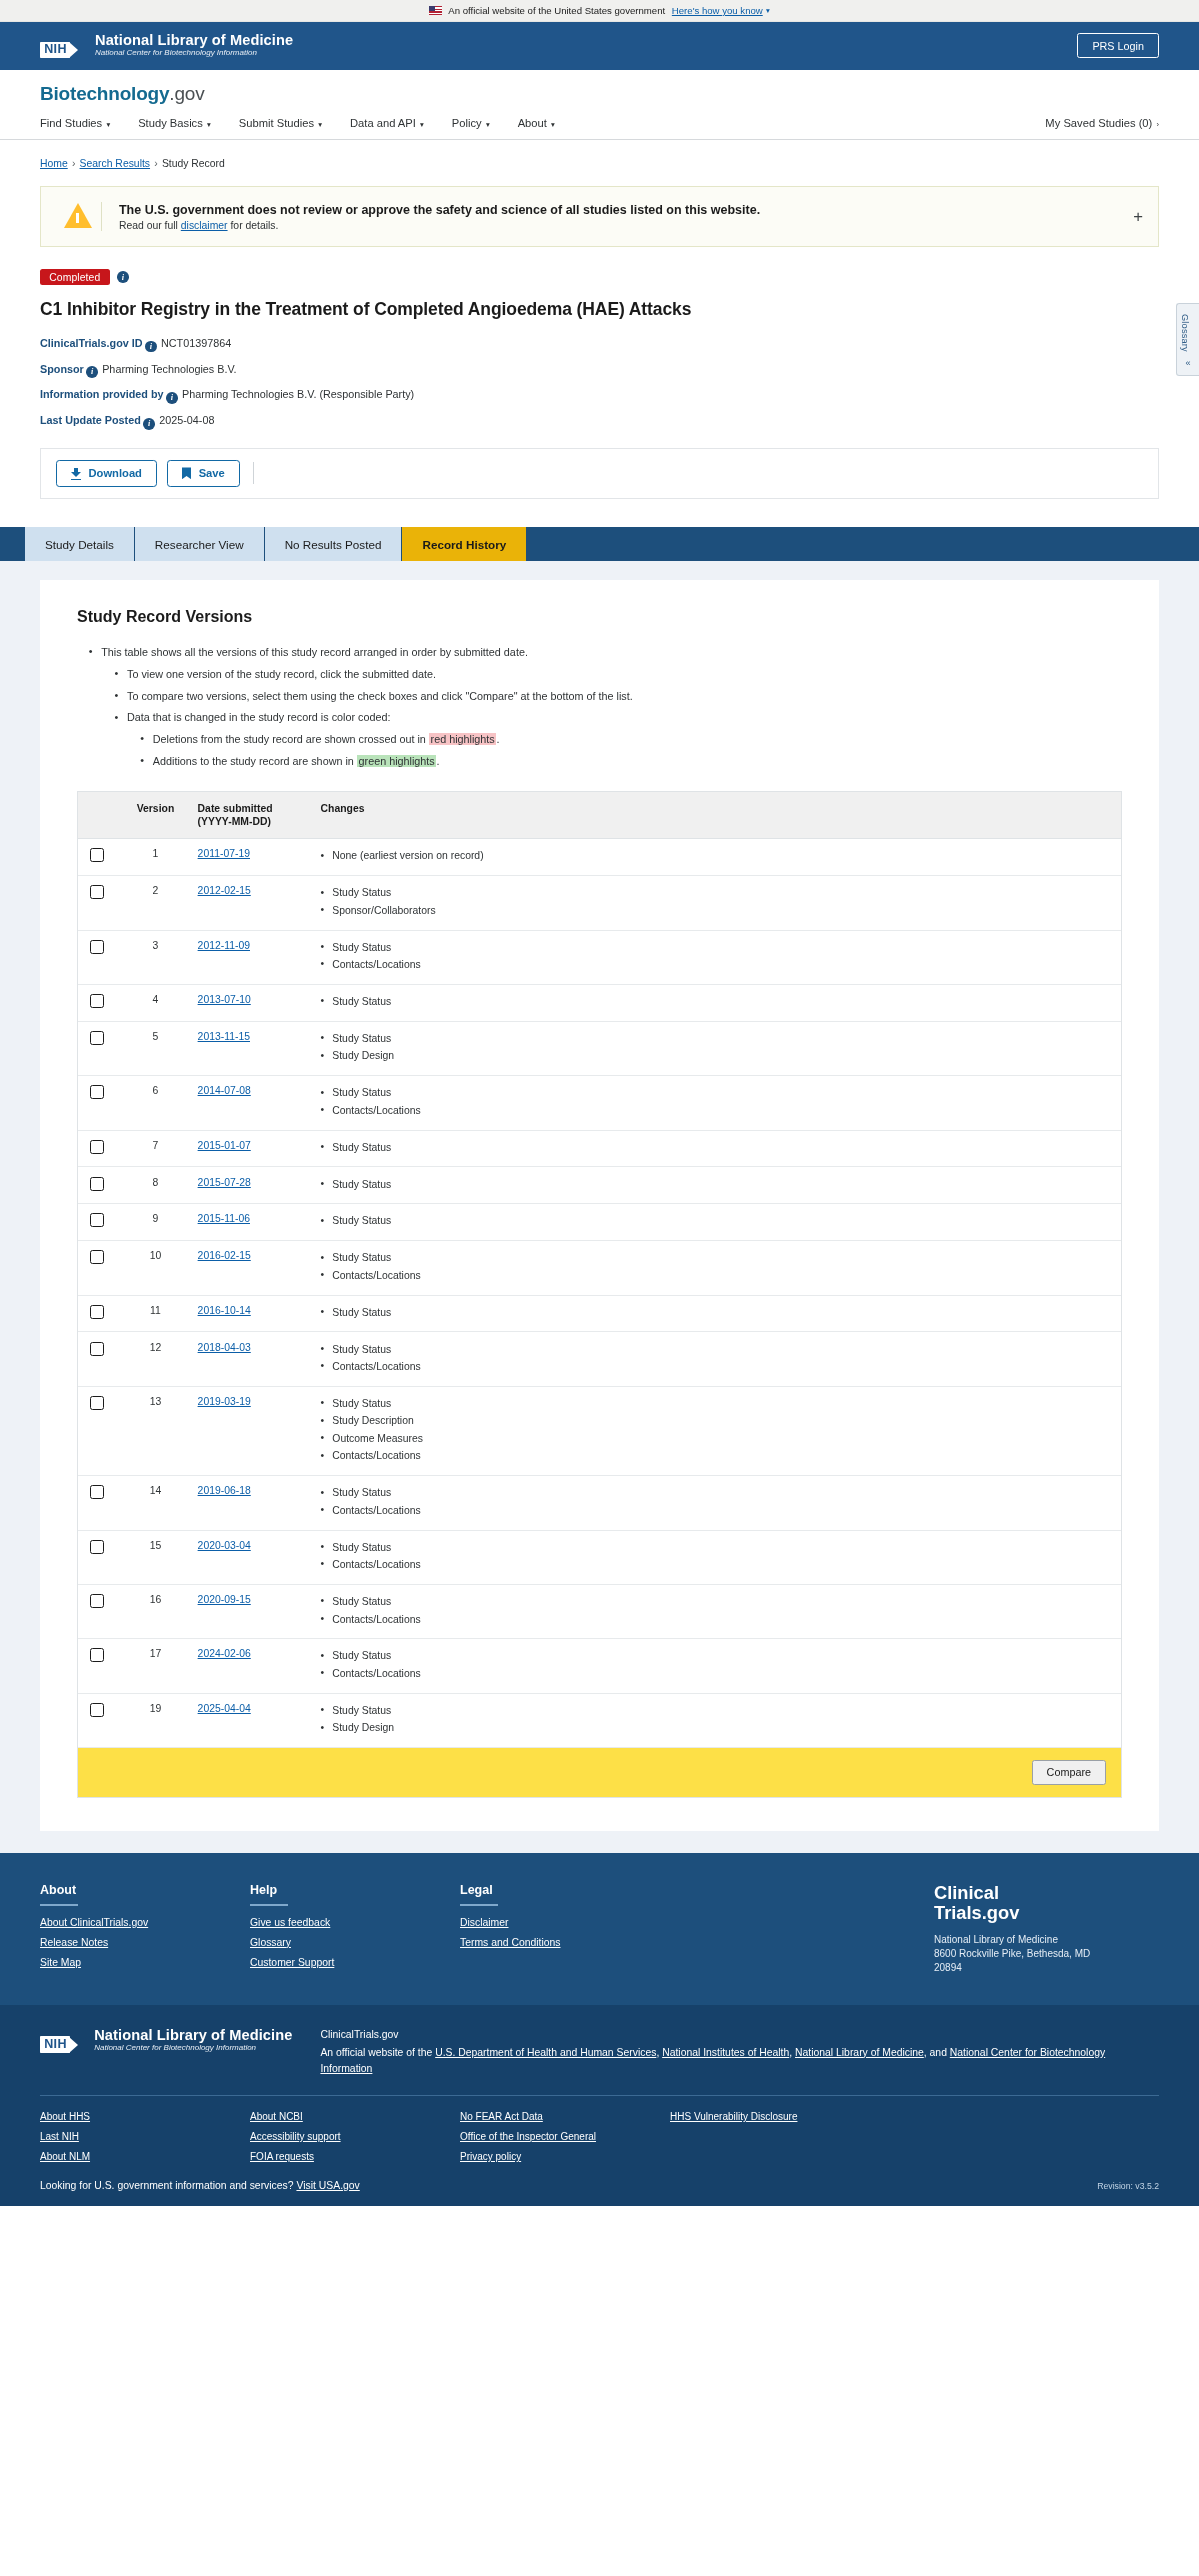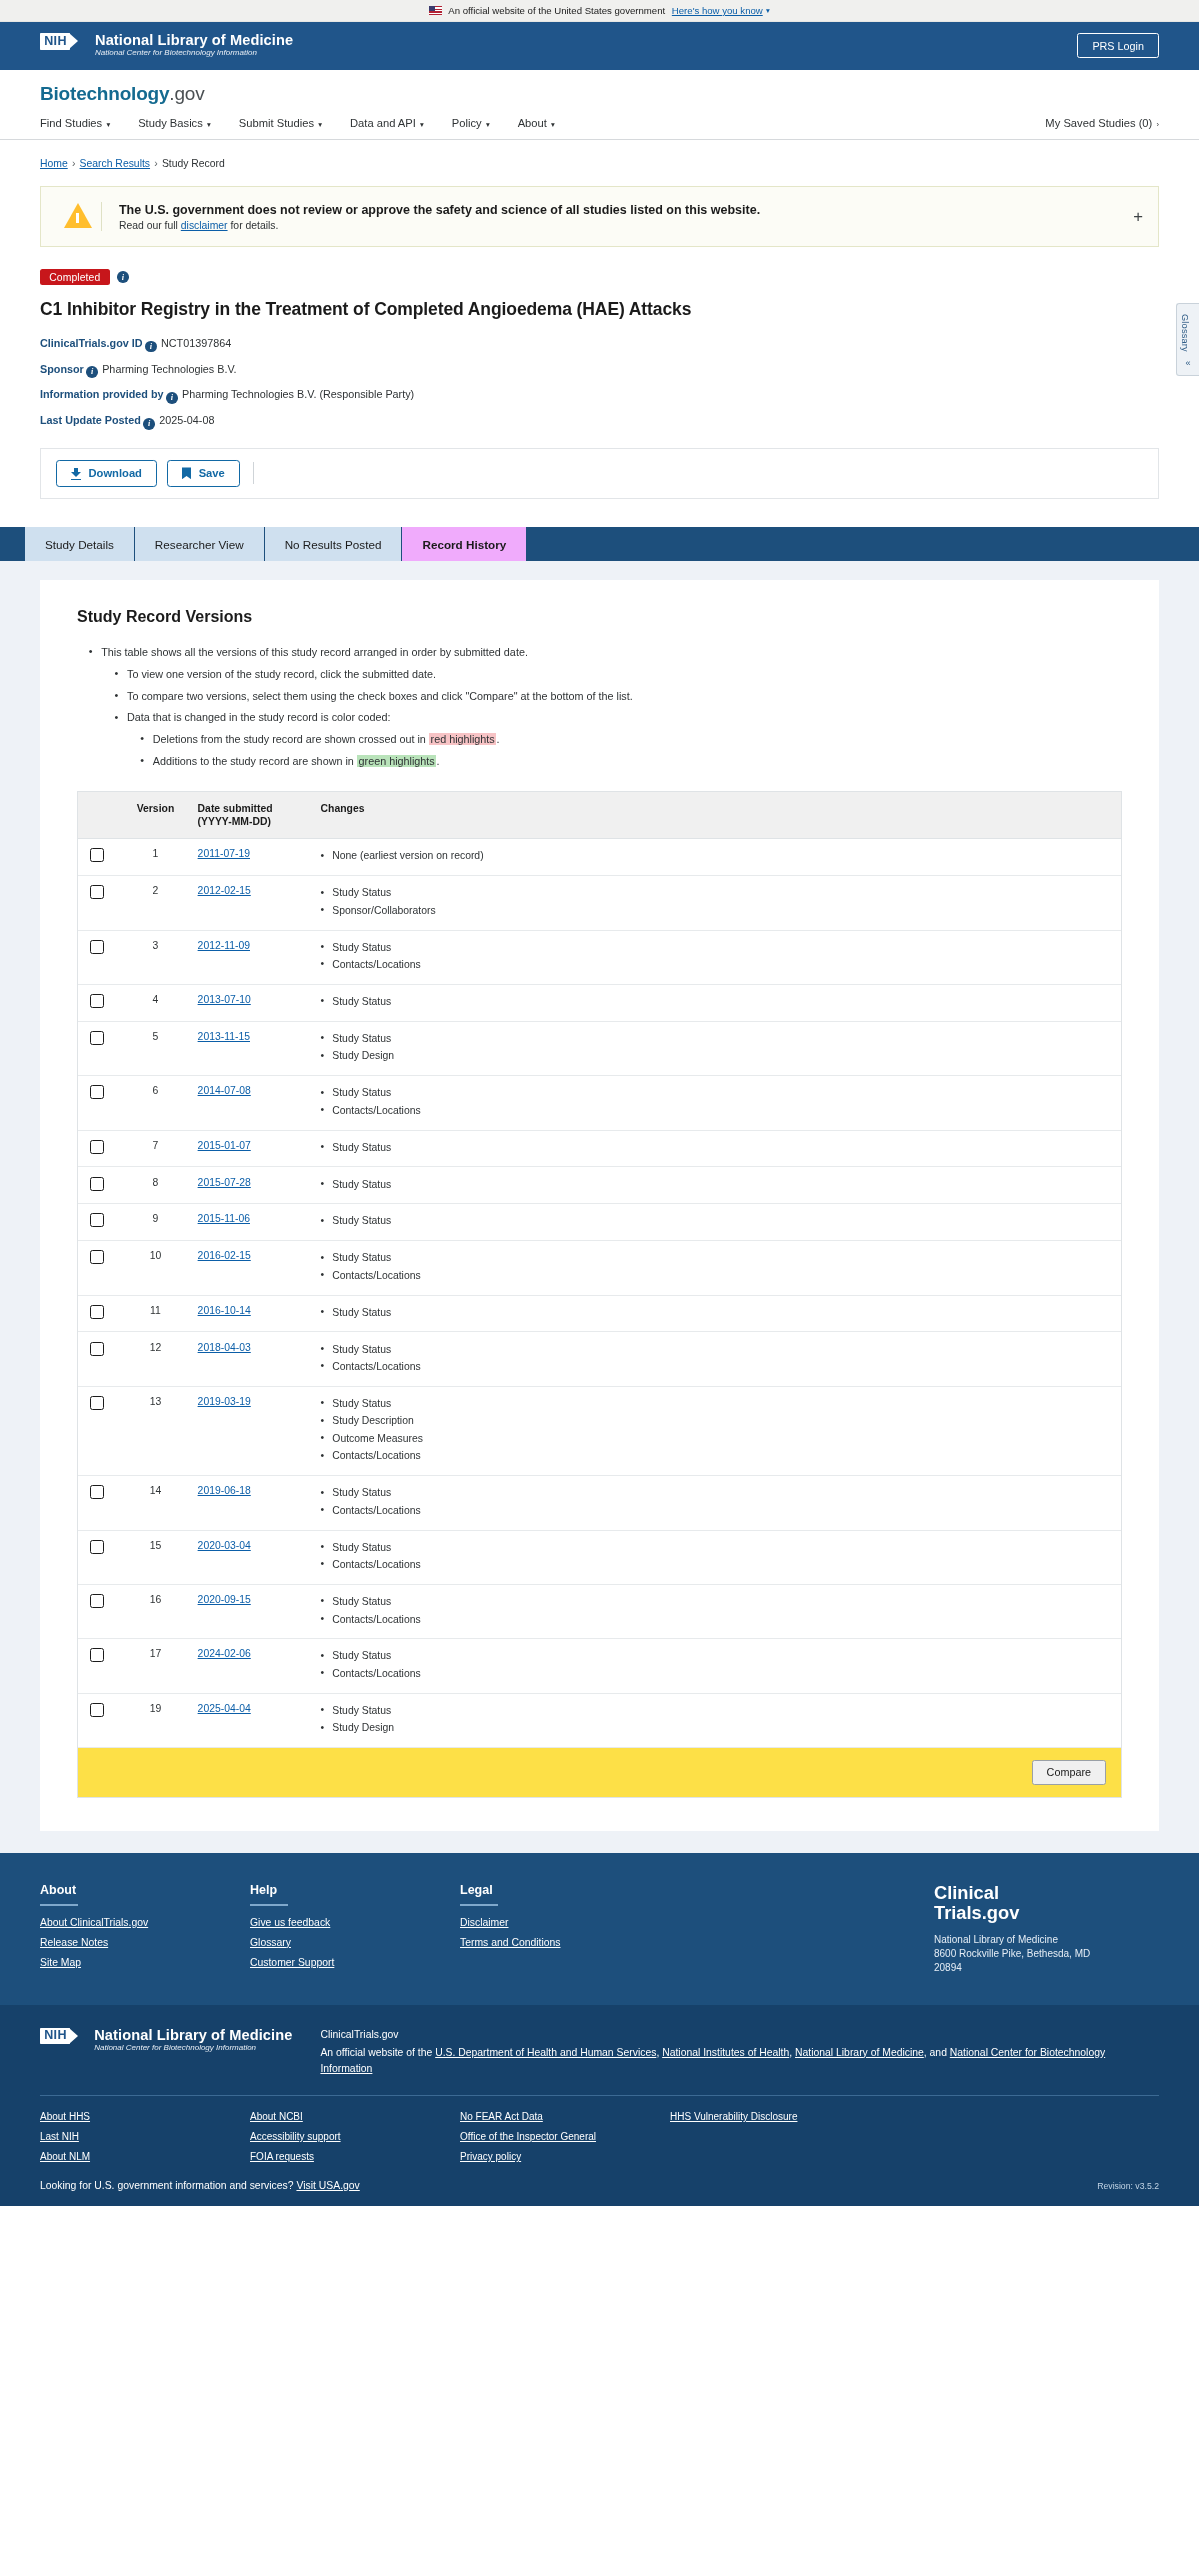--- a/index.html
+++ b/index.html
@@ -53,21 +53,21 @@
     height: 48px;
     display: flex;
     align-items: center;
     justify-content: space-between;
     padding: 0 40px 0 40px;
   }
   .nih-left { display: flex; align-items: center; gap: 10px; }
   .nih-logo {
     width: 45px; height: 25px;
     position: relative;
-    display: flex; align-items: flex-start;
+    display: flex; align-items: flex-end;
   }
   .nih-logo .nih-box {
     background: #fff; color: #20558a;
     font-weight: 700; font-size: 12.5px;
     letter-spacing: 0.4px;
     padding: 1.7px 3.3px 1.7px 4.2px;
     line-height: 13.3px;
     border-radius: 0.8px;
   }
   .nih-logo .arrow {
@@ -319,21 +319,21 @@
   .tab {
     font-size: 11.7px;
     color: #1b1b1b;
     background: #cfe0ef;
     border-right: 0.8px solid #1d4f7c;
     padding: 10.8px 20px;
     cursor: pointer;
     white-space: nowrap;
   }
   .tab.active {
-    background: #f0abfc;
+    background: #eab308;
     font-weight: 700;
     color: #1b1b1b;
     border-right: none;
   }
 
   
   .panel-outer { background: #eef2f7; padding: 18.3px 0 21.7px 0; }
   .panel {
     background: #fff;
     margin: 0 40px;

